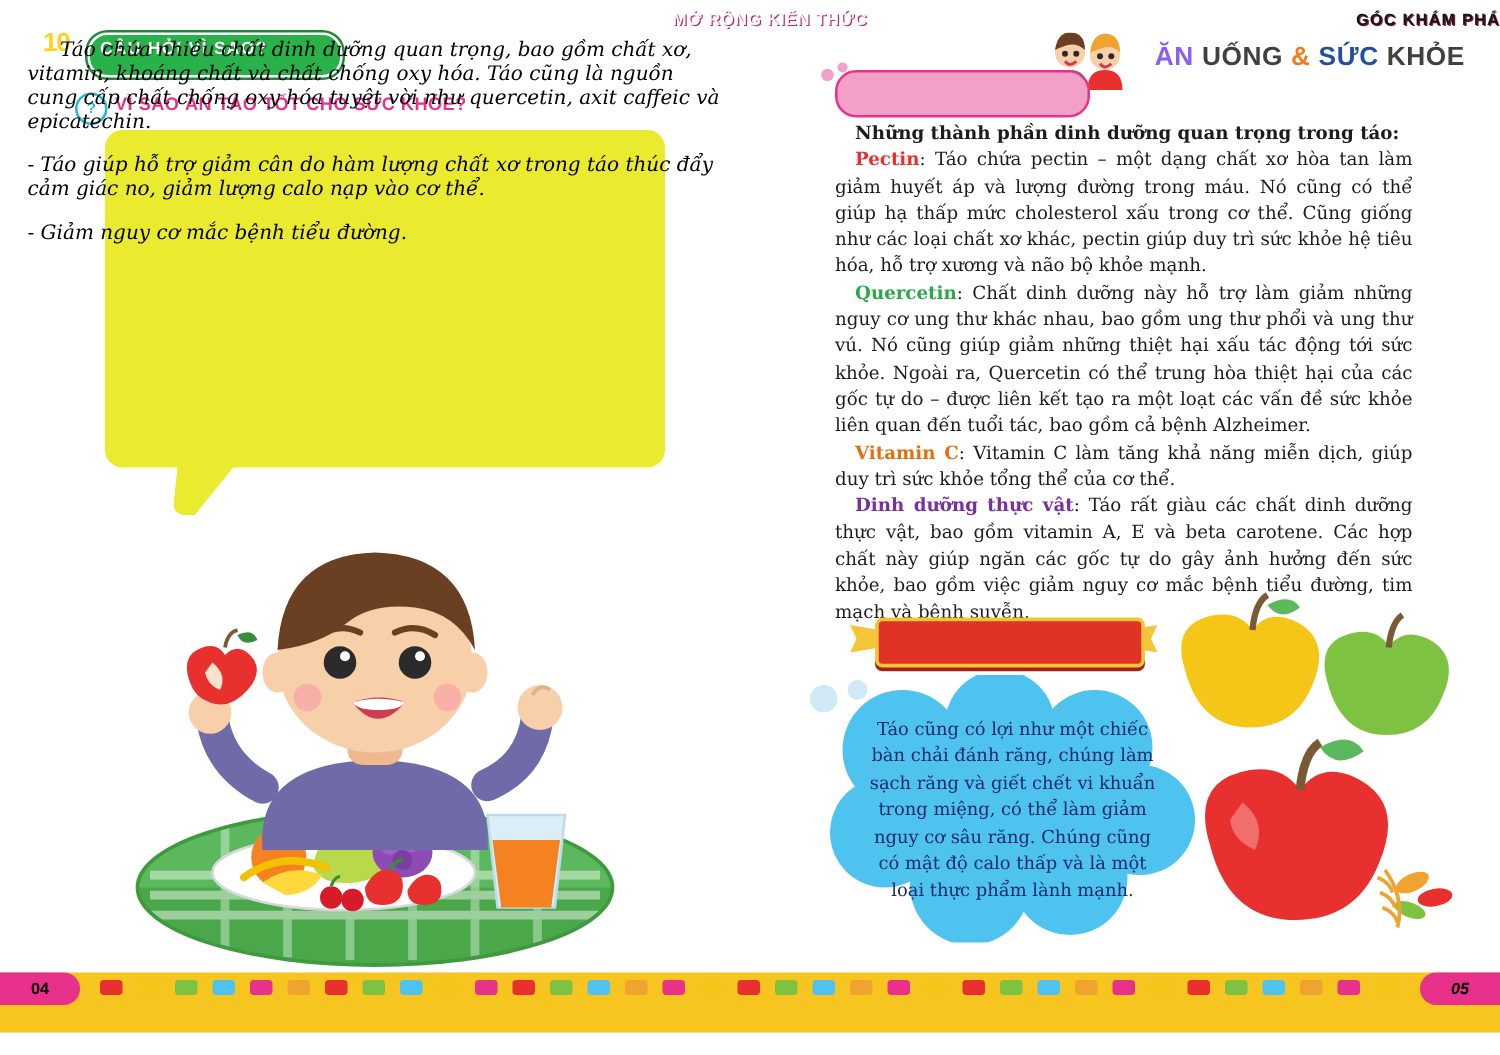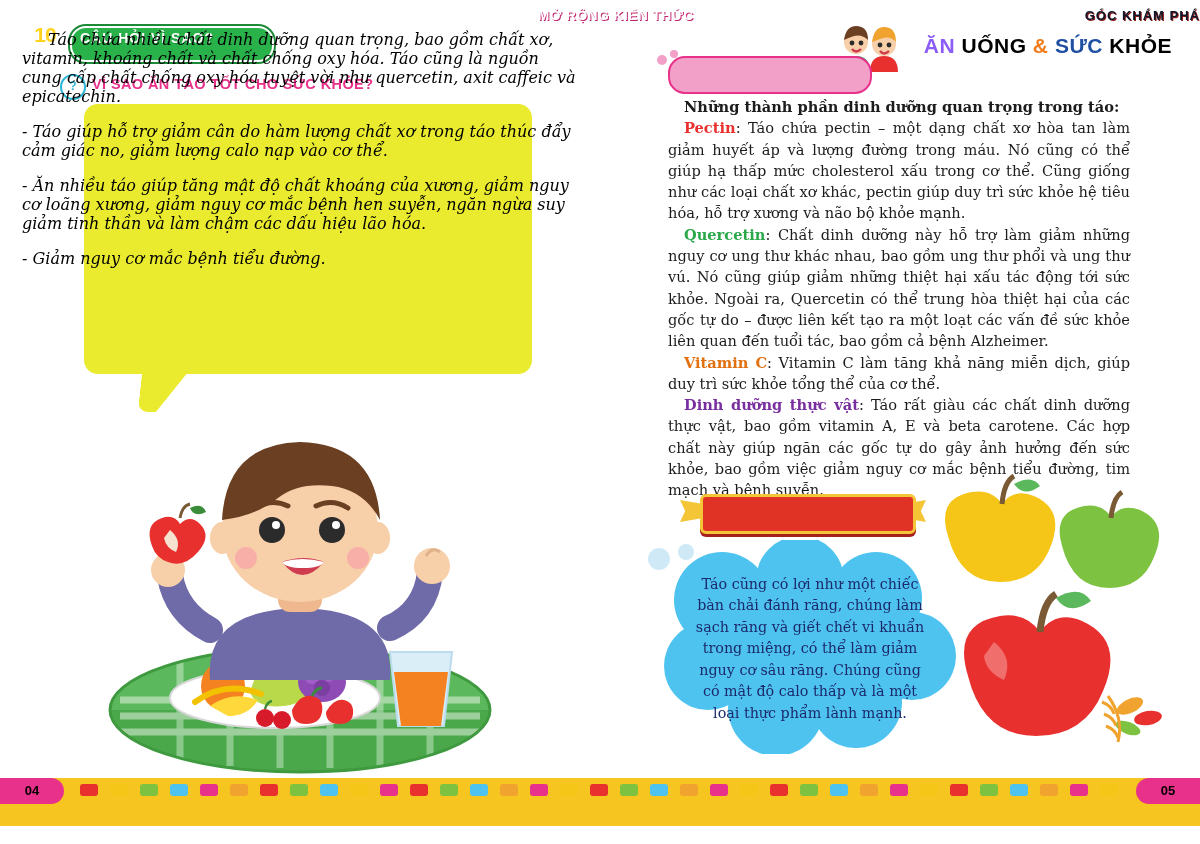--- a/index.html
+++ b/index.html
@@ -73,21 +73,21 @@
   .indent{text-indent:26px;}
 
   
   .rp-head-title{
     position:absolute;right:28px;top:34px;
     font-family:"Liberation Sans",sans-serif;
     font-weight:bold;font-size:21px;letter-spacing:.5px;
     white-space:nowrap;
   }
   .c-green{color:#8b5cf6;}
-  .c-red{color:#000000;margin-top:40px;}
+  .c-red{color:#404040;margin-top:40px;}
   .c-blue{color:#1f4fa3;}
   .c-orange{color:#f07c1b;}
 
   .ribbon{
     position:absolute;left:668px;top:56px;width:200px;height:34px;
     background:#f2a0c8;border:2px solid #e8318a;border-radius:17px;
   }
   .ribbon-text{
     position:absolute;left:0;right:0;top:8px;text-align:center;
     color:#ffffff;font-family:"Liberation Sans",sans-serif;font-weight:bold;
@@ -142,21 +142,21 @@
   }
   .footer-bar{
     position:absolute;left:0;top:804px;width:1200px;height:22px;background:#f7c51f;
   }
   .pgnum{
     position:absolute;top:778px;width:64px;height:26px;background:#e8318a;
     color:#000000;font-family:"Liberation Sans",sans-serif;font-weight:bold;
     font-size:13px;text-align:center;line-height:26px;
   }
   .pg-left{left:0;border-radius:0 13px 13px 0;}
-  .pg-right{right:0;border-radius:13px 0 0 13px;}
+  .pg-right{right:0;border-radius:13px 0 0 13px;font-style:italic;}
 
   .dash{position:absolute;top:784px;width:18px;height:12px;border-radius:3px;}
 
   svg{display:block;}
   .abs{position:absolute;}
 </style>
 </head>
 <body>
 
 <div class="page">
@@ -173,21 +173,20 @@
     </div>
 
     <div class="q-badge">?</div>
     <div class="q-title">VÌ SAO ĂN TÁO TỐT CHO SỨC KHỎE?</div>
 
     <div class="bubble"></div>
     <div class="bubble-tail"></div>
     <div class="bubble-inner">
       <p class="indent">Táo chứa nhiều chất dinh dưỡng quan trọng, bao gồm chất xơ, vitamin, khoáng chất và chất chống oxy hóa. Táo cũng là nguồn cung cấp chất chống oxy hóa tuyệt vời như quercetin, axit caffeic và epicatechin.</p>
       <p>- Táo giúp hỗ trợ giảm cân do hàm lượng chất xơ trong táo thúc đẩy cảm giác no, giảm lượng calo nạp vào cơ thể.</p>
-      <p>- Ăn nhiều táo giúp tăng mật độ chất khoáng của xương, giảm nguy cơ loãng xương, giảm nguy cơ mắc bệnh hen suyễn, ngăn ngừa suy giảm tinh thần và làm chậm các dấu hiệu lão hóa.</p>
       <p>- Giảm nguy cơ mắc bệnh tiểu đường.</p>
     </div>
 
     <svg class="abs" style="left:60px;top:380px;" width="480" height="400" viewBox="0 0 480 400">
 
       <ellipse cx="240" cy="330" rx="190" ry="62" fill="#5cb85c"></ellipse>
       <path d="M50 330 a190 62 0 0 0 380 0 z" fill="#4aa84a"></path>
       <g opacity="0.45">
         <path d="M60 320 h360 M60 336 h360 M60 352 h360" stroke="#ffffff" stroke-width="7" fill="none"></path>
         <path d="M120 272 v110 M170 268 v118 M220 266 v122 M270 266 v122 M320 268 v118 M370 272 v110" stroke="#ffffff" stroke-width="7" fill="none" opacity="0.8"></path>

